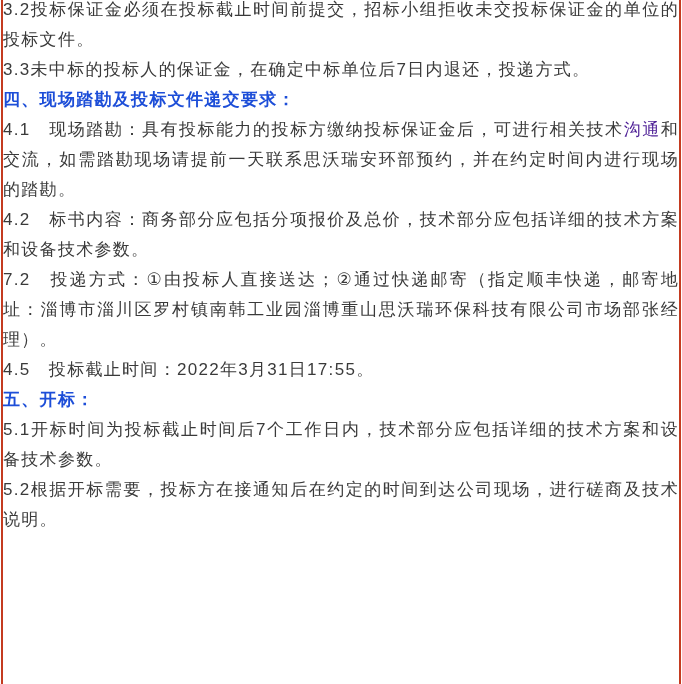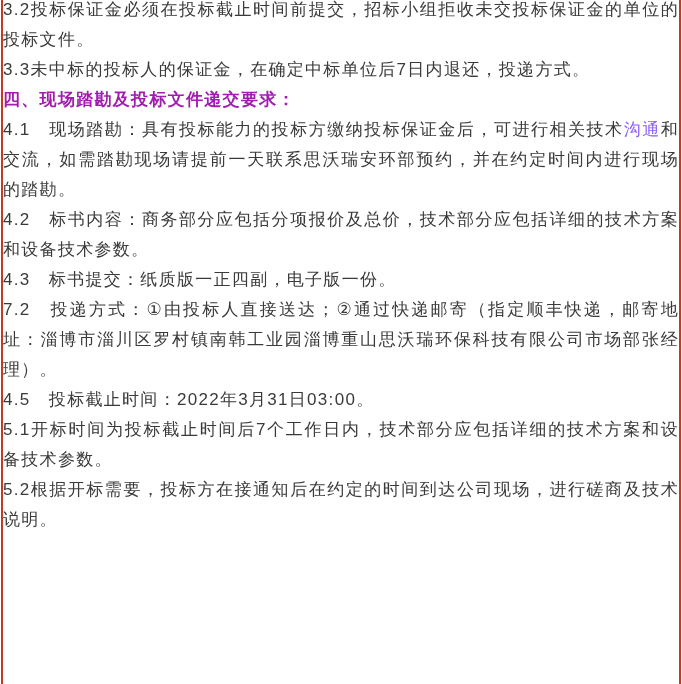--- a/index.html
+++ b/index.html
@@ -31,47 +31,47 @@
     color: #3a3a3a;
     text-align: justify;
     text-justify: inter-ideograph;
   }
   .para.first {
     
     margin-top: -5px;
   }
   .para.heading {
     font-weight: 700;
-    color: #a21caf;
+    color: #1d4ed8;
   }
   .hl {
-    color: #8b5cf6;
+    color: #4c1d95;
   }
 </style>
 </head>
 <body>
 
 <div class="page">
 
   <p class="para first">3.2投标保证金必须在投标截止时间前提交，招标小组拒收未交投标保证金的单位的投标文件。</p>
 
   <p class="para">3.3未中标的投标人的保证金，在确定中标单位后7日内退还，投递方式。</p>
 
 
 
   <p class="para heading">四、现场踏勘及投标文件递交要求：</p>
 
   <p class="para"><span>4.1　现场踏勘：具有投标能力的投标方缴纳投标保证金后，可进行相关技术</span><span class="hl">沟通</span><span>和交流，如需踏勘现场请提前一天联系思沃瑞安环部预约，并在约定时间内进行现场的踏勘。</span></p>
 
   <p class="para">4.2　标书内容：商务部分应包括分项报价及总价，技术部分应包括详细的技术方案和设备技术参数。</p>
 
-  <p class="para">4.3　标书提交：纸质版一正四副，电子版一份。</p>
 
   <p class="para">7.2　投递方式：①由投标人直接送达；②通过快递邮寄（指定顺丰快递，邮寄地址：淄博市淄川区罗村镇南韩工业园淄博重山思沃瑞环保科技有限公司市场部张经理）。</p>
 
-  <p class="para">4.5　投标截止时间：2022年3月31日03:00。</p>
+  <p class="para">4.5　投标截止时间：2022年3月31日17:55。</p>
 
+  <p class="para heading">五、开标：</p>
 
   <p class="para">5.1开标时间为投标截止时间后7个工作日内，技术部分应包括详细的技术方案和设备技术参数。</p>
 
   <p class="para">5.2根据开标需要，投标方在接通知后在约定的时间到达公司现场，进行磋商及技术说明。</p>
 
 </div>
 
 </body></html>

